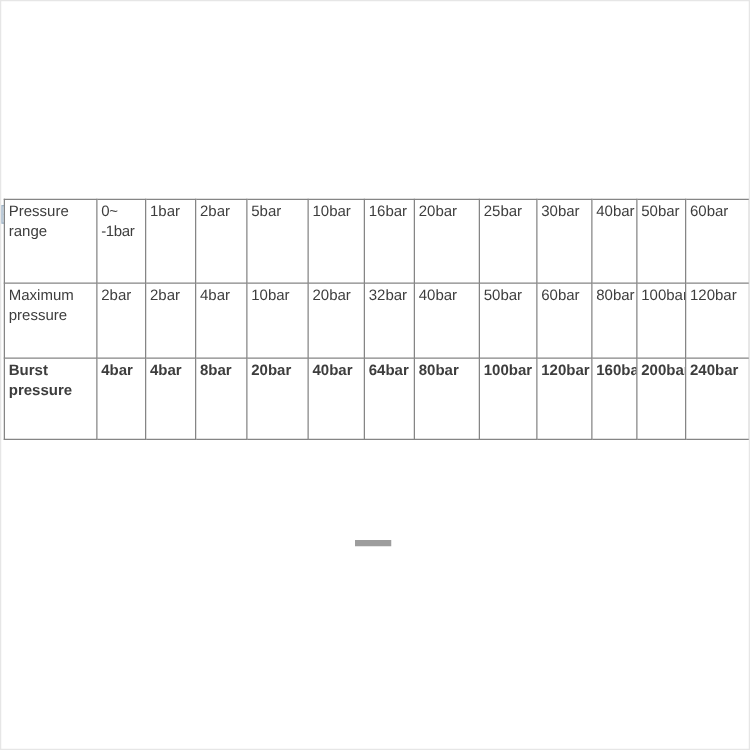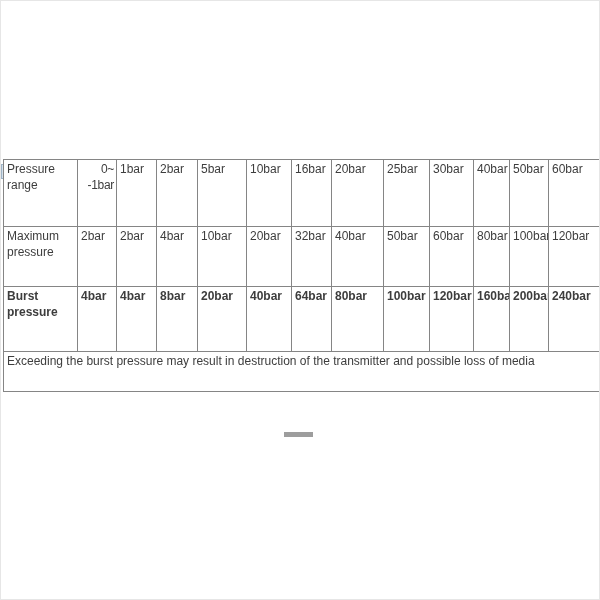--- a/index.html
+++ b/index.html
@@ -23,21 +23,21 @@
   table.spec td {
     border: 1px solid #858585;
     vertical-align: top;
     padding: 2px 2px 2px 3px;
     font-size: 12px;
     line-height: 1.3;
     overflow: hidden;
     background: #ffffff;
   }
   td.rowhead { padding-left: 4px; padding-top: 3px; }
-  td.cell-small { font-size: 10px; letter-spacing: -0.3px; padding-left: 2px; text-align: right; }
+  td.cell-small { font-size: 10px; letter-spacing: -0.3px; padding-left: 2px; }
   td.cell-low { padding-top: 20px; }
   tr.r1 { height: 67px; }
   tr.r2 { height: 60px; margin-left: 36px; }
   tr.r3 { height: 65px; font-weight: bold; }
   tr.note-row { height: 42px; }
   tr.note-row2 { height: 40px; }
   td.note {
     font-size: 12.5px;
     padding: 3px 6px 2px 5px;
     line-height: 1.4;
@@ -127,21 +127,18 @@
         <td>20bar</td>
         <td>40bar</td>
         <td>64bar</td>
         <td>80bar</td>
         <td>100bar</td>
         <td>120bar</td>
         <td>160bar</td>
         <td>200bar</td>
         <td>240bar</td>
       </tr>
-      <tr class="note-row2">
-        <td class="note" colspan="13">Exceeding the burst pressure may result in destruction of the transmitter and possible loss of media</td>
-      </tr>
     </tbody>
   </table>
 
   <span class="drag-handle"></span>
 
 </div>
 
 </body></html>

